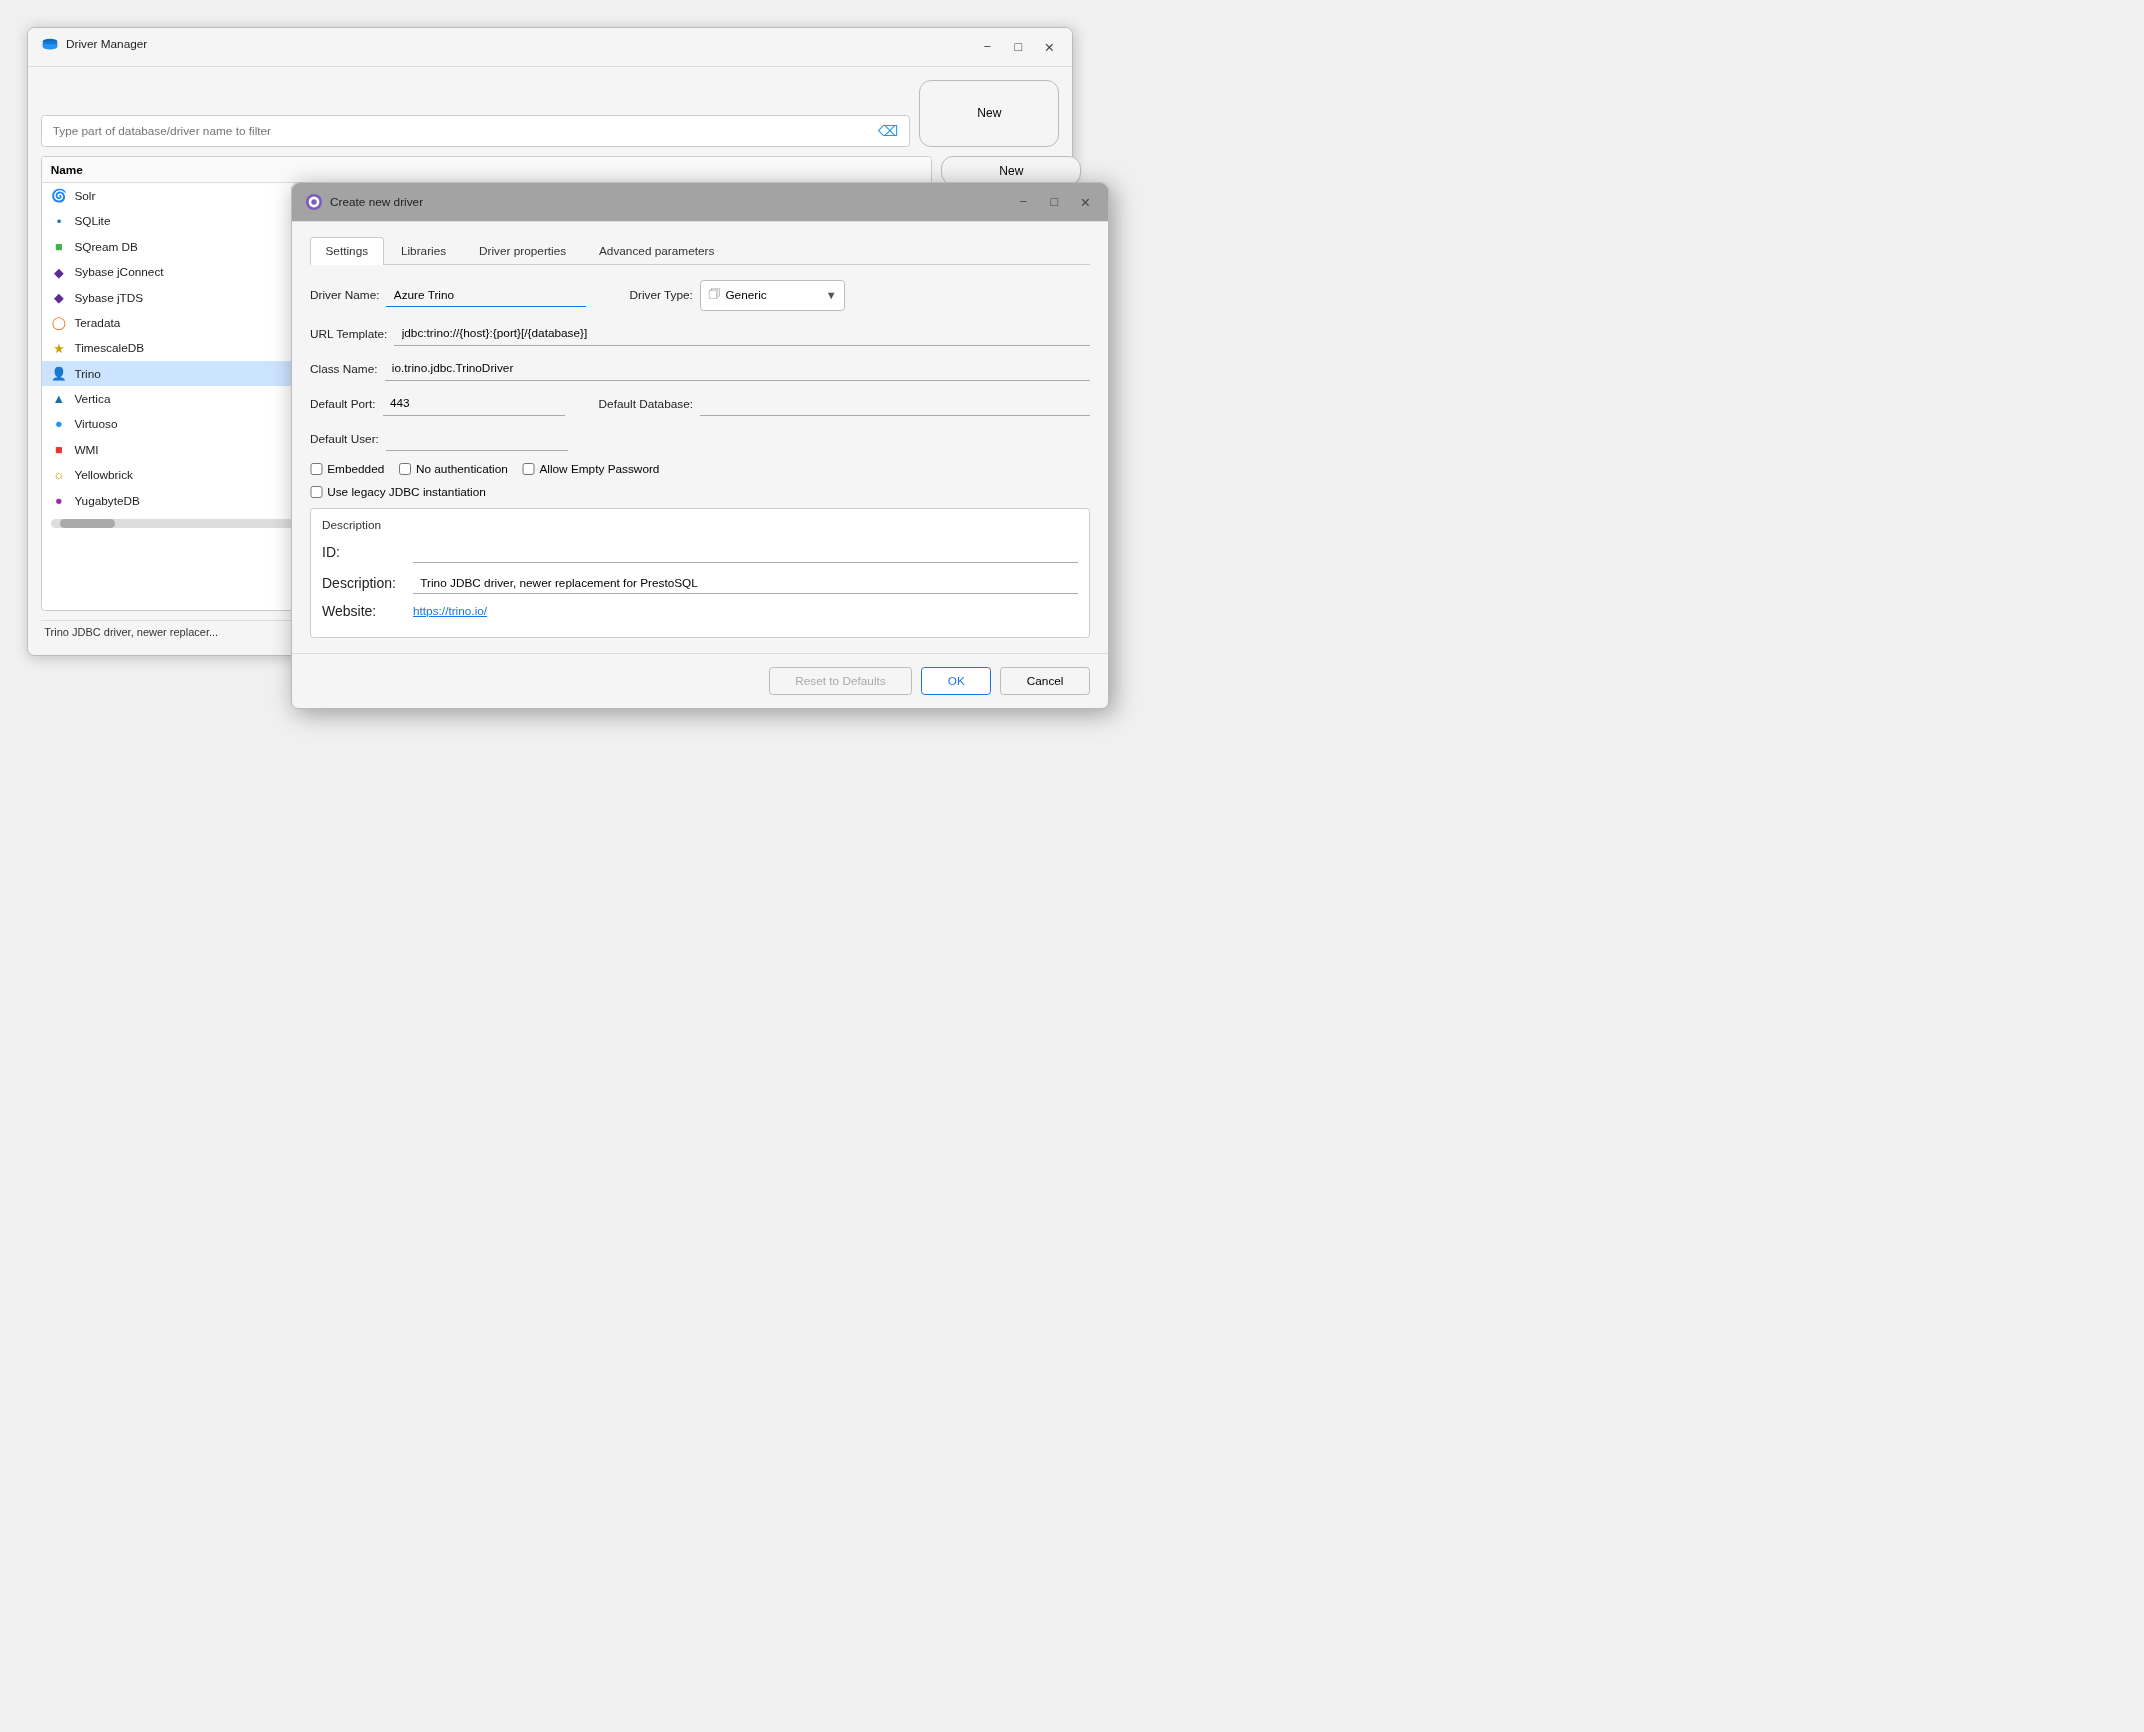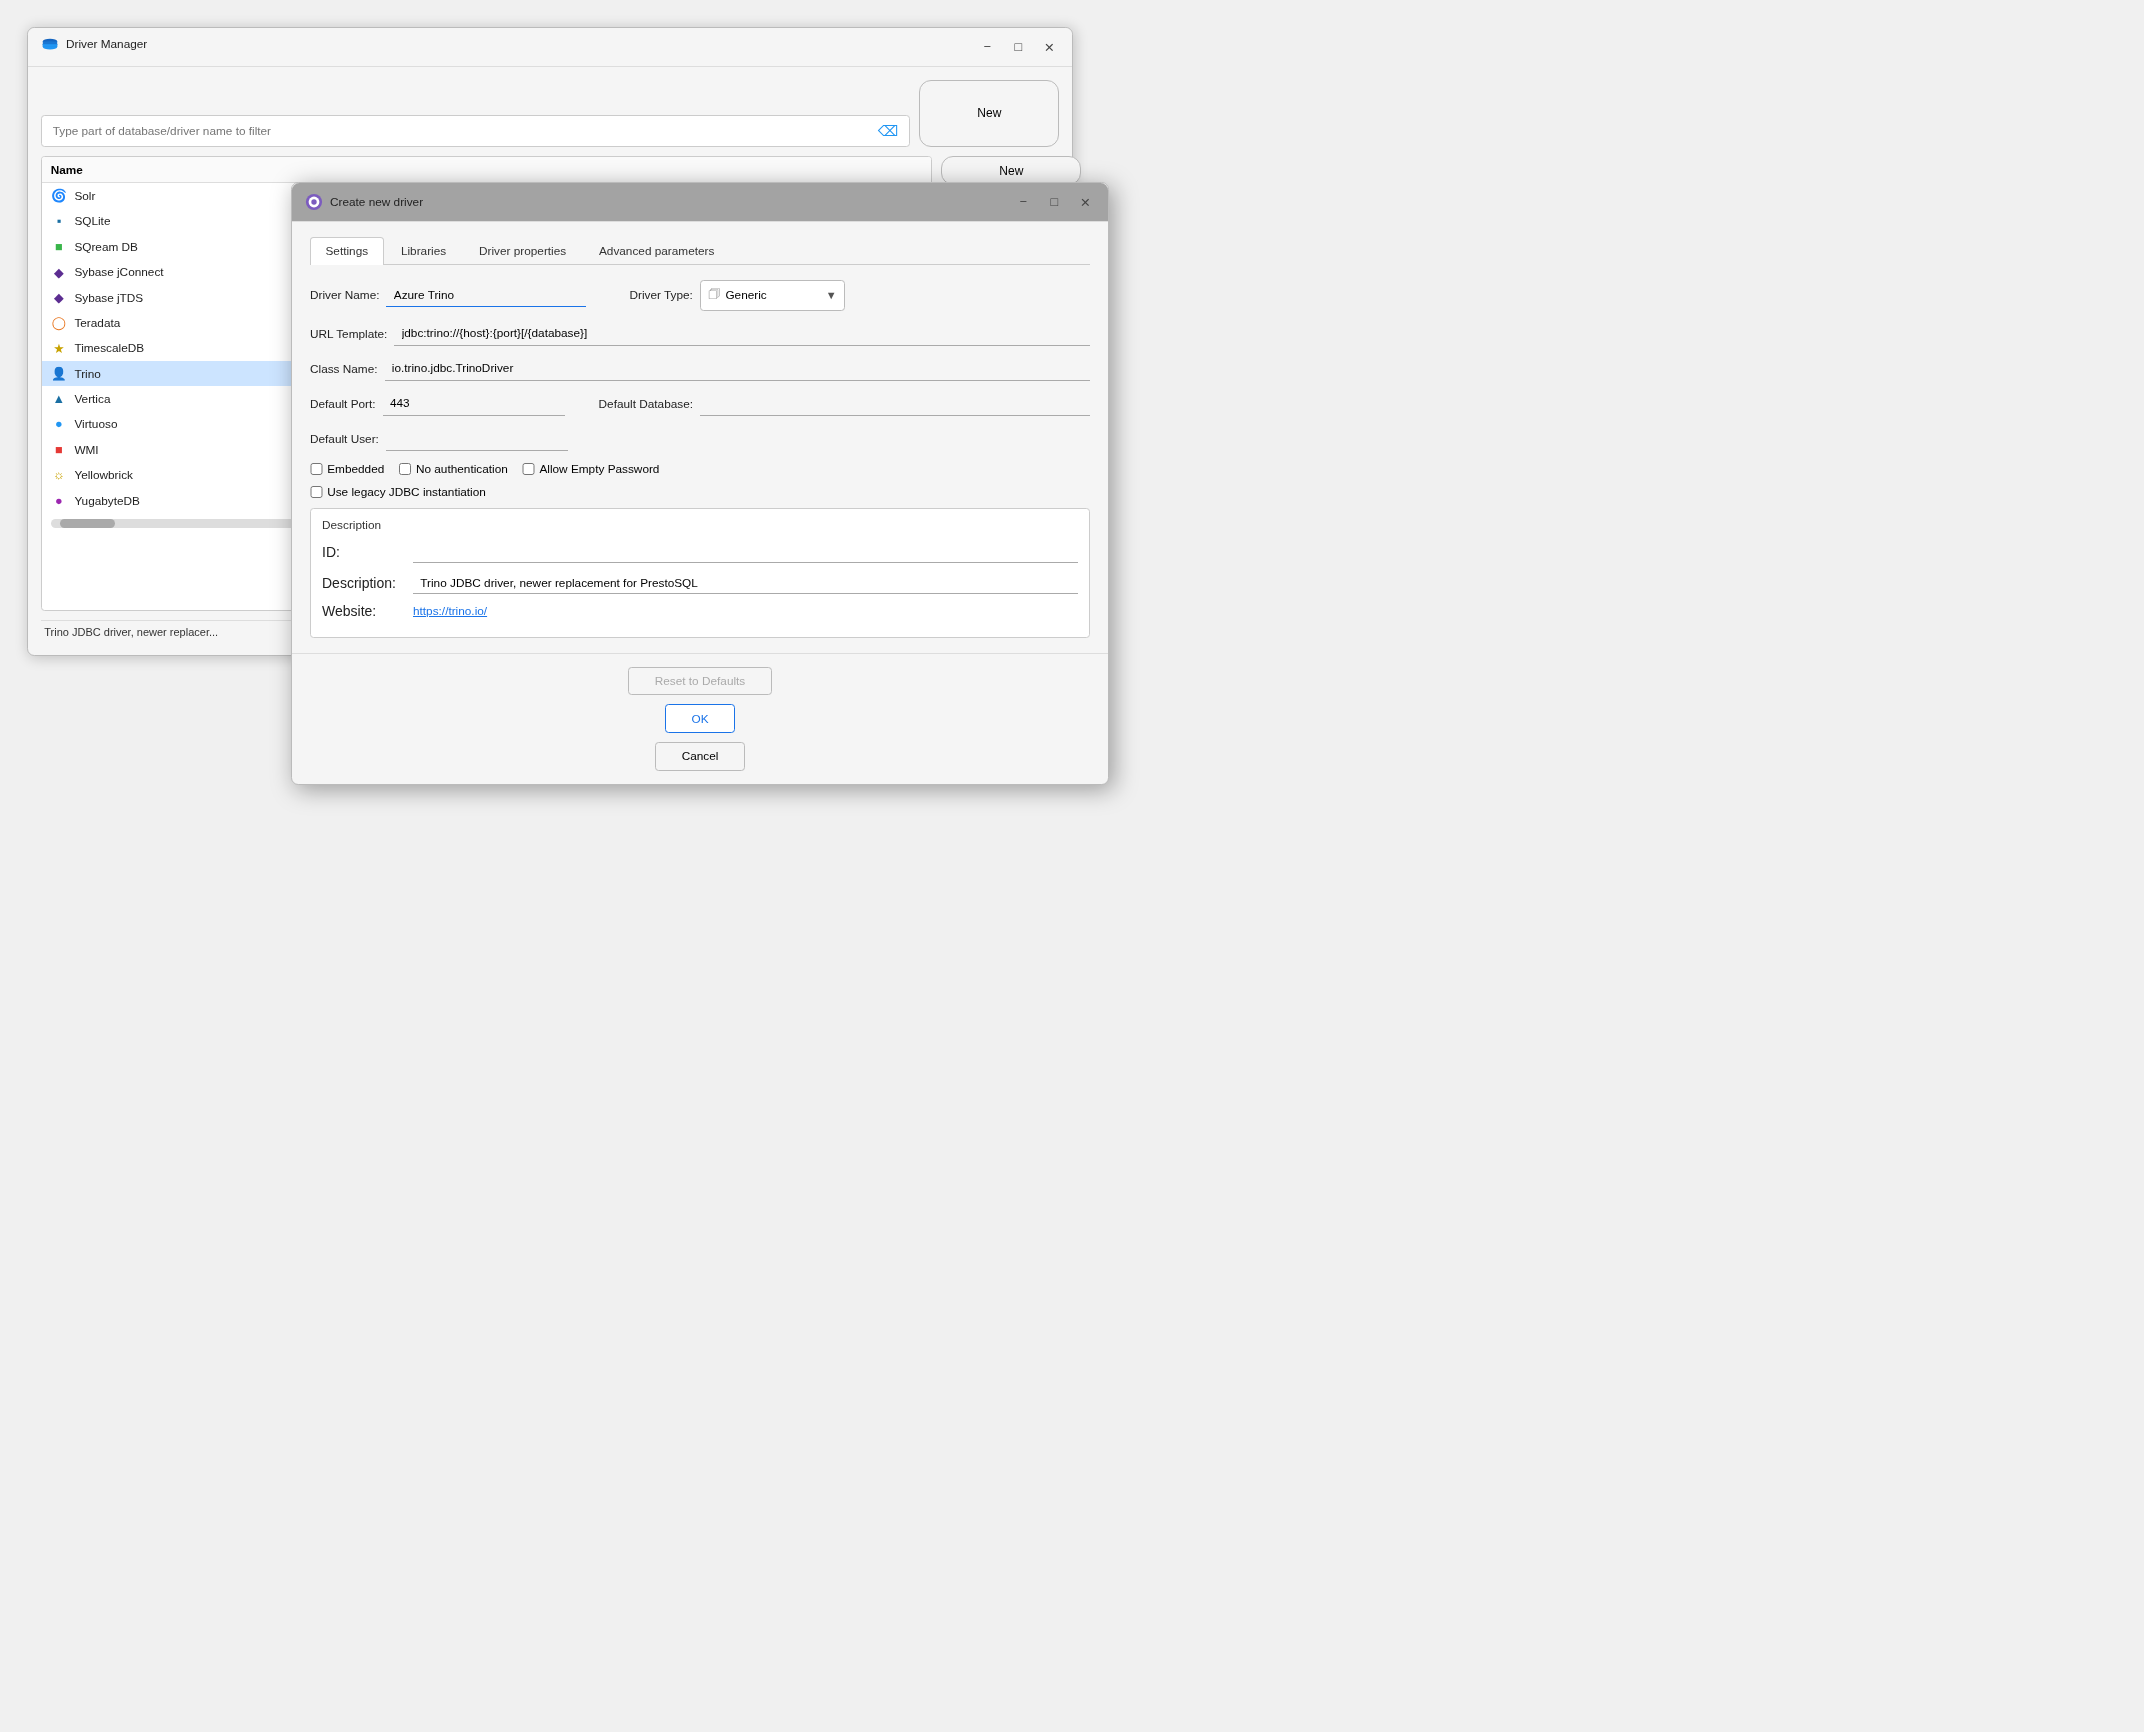--- a/index.html
+++ b/index.html
@@ -314,21 +314,20 @@
     }
 
     
     .dialog-footer {
       display: flex;
       justify-content: flex-end;
       align-items: center;
       padding: 12.7px 18px;
       border-top: 0.9px solid #ddd;
       gap: 9px;
-      flex-direction: column;
     }
     .footer-btn {
       padding: 6.4px 25.5px;
       border: 0.9px solid #bbb;
       border-radius: 3.6px;
       cursor: pointer;
       font-size: 11.8px;
       background: #f5f5f5;
     }
     .footer-btn.primary {

